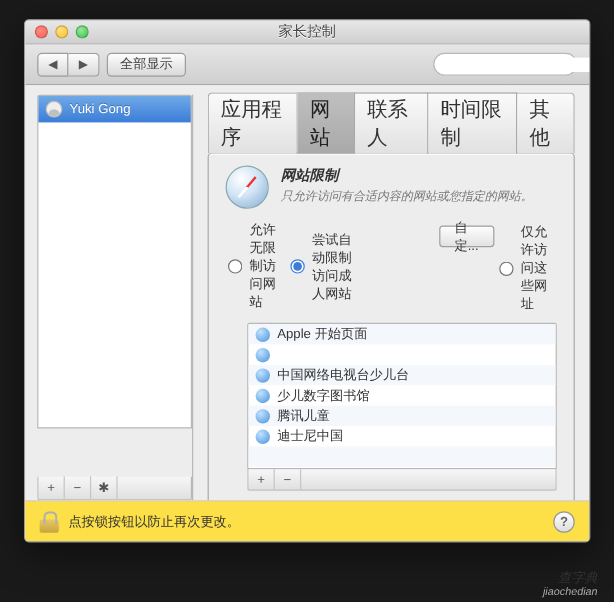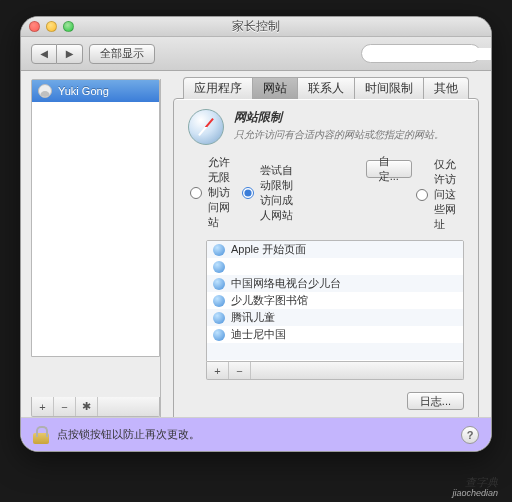--- a/index.html
+++ b/index.html
@@ -1,17 +1,17 @@
 <!DOCTYPE html>
 <html><head>
 <meta charset="utf-8">
 <style>
   * { box-sizing: border-box; margin: 0; padding: 0; font-family: "Lucida Grande", "Helvetica Neue", sans-serif; font-size: 11px; color: #333; }
   body { background: #1a1a1a; width: 512px; height: 502px; position: relative; }
-  .window { position: absolute; left: 20px; top: 16px; width: 472px; height: 436px; background: #ededed; border-radius: 18px; box-shadow: 0 8px 30px rgba(0,0,0,0.5); overflow: hidden; border: 1px solid #9a9a9a; }
+  .window { position: absolute; left: 20px; top: 16px; width: 472px; height: 436px; background: #ededed; border-radius: 4px; box-shadow: 0 8px 30px rgba(0,0,0,0.5); overflow: hidden; border: 1px solid #9a9a9a; }
   .titlebar { height: 20px; background: linear-gradient(#e8e8e8,#cfcfcf); border-bottom: 1px solid #b5b5b5; display: flex; align-items: center; position: relative; }
   .traffic { display: flex; gap: 6px; margin-left: 8px; }
   .tl { width: 11px; height: 11px; border-radius: 50%; border: 0.5px solid rgba(0,0,0,0.2); }
   .tl.r { background: radial-gradient(circle at 40% 35%, #ff8a80, #ff5f57); }
   .tl.y { background: radial-gradient(circle at 40% 35%, #ffe082, #ffbd2e); }
   .tl.g { background: radial-gradient(circle at 40% 35%, #a5e3a0, #28c940); }
   .title { position: absolute; left: 0; right: 0; text-align: center; font-size: 12px; color: #4a4a4a; text-shadow: 0 1px 0 #fff; }
   .toolbar { height: 34px; background: linear-gradient(#e6e6e6,#cfcfcf); border-bottom: 1px solid #a9a9a9; display: flex; align-items: center; padding: 0 10px; gap: 6px; }
   .nav { display: flex; }
   .navbtn { width: 26px; height: 20px; background: linear-gradient(#fdfdfd,#d9d9d9); border: 1px solid #9d9d9d; display:flex;align-items:center;justify-content:center; color:#555;font-size:10px; }
@@ -26,21 +26,21 @@
   .userlist { flex:1; background:#fff; border:1px solid #b8b8b8; border-radius: 2px 2px 0 0; }
   .userrow { height: 22px; display:flex; align-items:center; gap:6px; padding: 0 6px; }
   .userrow.sel { background: linear-gradient(#6fa9e6,#3b7dd8); color:#fff; }
   .userrow.sel span { color:#fff; font-weight: 500; text-shadow: 0 -1px 0 rgba(0,0,0,0.3);}
   .usericon { width:14px;height:14px; border-radius:50%; background:#eee; border:1px solid #bbb; overflow:hidden; display:flex;align-items:flex-end;justify-content:center;}
   .usericon::after{content:""; width:10px;height:6px;background:#c0c0c0;border-radius:5px 5px 0 0;}
   .sidefoot { height:20px; background: linear-gradient(#f7f7f7,#e0e0e0); border:1px solid #b8b8b8; border-top:none; border-radius:0 0 2px 2px; display:flex; align-items:center; }
   .sfbtn { width:22px; height:100%; display:flex;align-items:center;justify-content:center; border-right:1px solid #c5c5c5; color:#555;}
   .main { flex:1; padding: 6px 12px 0 12px; display:flex; flex-direction:column; }
   .tabs { display:flex; align-self:center; margin-bottom: -1px; z-index:1; }
-  .tab { padding: 2px 10px; background: linear-gradient(#fafafa,#e1e1e1); border:1px solid #a9a9a9; border-bottom:none; font-size:12px; color:#333; }
+  .tab { padding: 2px 10px; background: linear-gradient(#fafafa,#e1e1e1); border:1px solid #a9a9a9; border-bottom:none; font-size:17px; color:#333; }
   .tab:first-child { border-radius: 4px 0 0 0; }
   .tab:last-child  { border-radius: 0 4px 0 0; }
   .tab + .tab { border-left:none; }
   .tab.sel { background: linear-gradient(#bfbfbf,#a9a9a9); color:#222; }
   .panel { flex:1; border:1px solid #a9a9a9; border-radius: 4px; background:#ededed; padding: 10px 14px; display:flex; flex-direction:column; gap:8px; box-shadow: inset 0 1px 0 #fff; }
   .hdr { display:flex; gap:10px;font-style:italic; }
   .compass { width:36px;height:36px; border-radius:50%; background: radial-gradient(circle at 35% 30%, #fff, #d0e3f5 45%, #7ea8d0); border:1px solid #8aa; position:relative;}
   .compass::after{content:""; position:absolute; left:50%; top:50%; width:2px; height:22px; background:linear-gradient(#e33,#e33 50%,#fff 50%,#fff); transform:translate(-50%,-50%) rotate(40deg);}
   .hdr h3 { font-size:12px; font-weight:bold; color:#333; margin-bottom:2px;}
   .hdr p  { font-size:10px; color:#777; }
@@ -49,21 +49,21 @@
   .radio input { width:12px;height:12px; accent-color:#3b7dd8;}
   .cust { align-self:flex-start; margin-left: 29px; margin-top:2px;padding-left:29px;}
   .btn { height:18px; padding:0 12px; background:linear-gradient(#fdfdfd,#e2e2e2); border:1px solid #a0a0a0; border-radius:3px; font-size:11px; display:inline-flex;align-items:center; box-shadow: 0 1px 0 #fff inset;}
   .wlwrap { margin-left:18px;text-align:center; }
   .whitelist { border:1px solid #b8b8b8; background:#fff; height:122px; overflow:hidden; border-radius:2px 2px 0 0;}
   .wlrow { height:17px; display:flex; align-items:center; padding:0 6px; gap:6px; }
   .wlrow:nth-child(odd){ background:#f4f7fb; }
   .globe { width:12px;height:12px;border-radius:50%; background: radial-gradient(circle at 35% 30%, #bfe3ff, #4a90d9); position:relative;}
   .wlfoot { height:18px; background:linear-gradient(#f7f7f7,#e0e0e0); border:1px solid #b8b8b8; border-top:none; border-radius:0 0 2px 2px; display:flex; align-items:center;}
   .logs { align-self:flex-end; margin-top:4px;}
-  .footer { position:absolute; bottom:0; left:0; right:0; height:34px; background:#c4b5fd; border-top:1px solid #cfcfcf; display:flex; align-items:center; padding: 0 12px; gap:8px;}
+  .footer { position:absolute; bottom:0; left:0; right:0; height:34px; background:#fde047; border-top:1px solid #cfcfcf; display:flex; align-items:center; padding: 0 12px; gap:8px;}
   .lock { width:16px;height:18px; position:relative;}
   .lock::before{content:"";position:absolute;bottom:0;width:16px;height:11px;background:linear-gradient(#e6c76a,#c9a43a);border-radius:2px;}
   .lock::after{content:"";position:absolute;top:0;left:3px;width:8px;height:9px;border:2px solid #b0b0b0;border-bottom:none;border-radius:5px 5px 0 0;}
   .help { margin-left:auto; width:18px;height:18px;border-radius:50%;border:1px solid #999; background:linear-gradient(#fff,#ddd); display:flex;align-items:center;justify-content:center; color:#666;font-weight:bold;}
   .watermark { position:absolute; right:14px; bottom:4px; color:#bbb; font-size:20px; font-style:italic; text-align:right; line-height:1;}
   .watermark small{ font-size:9px; color:#aaa; display:block;}
 </style>
 </head>
 <body>
 

